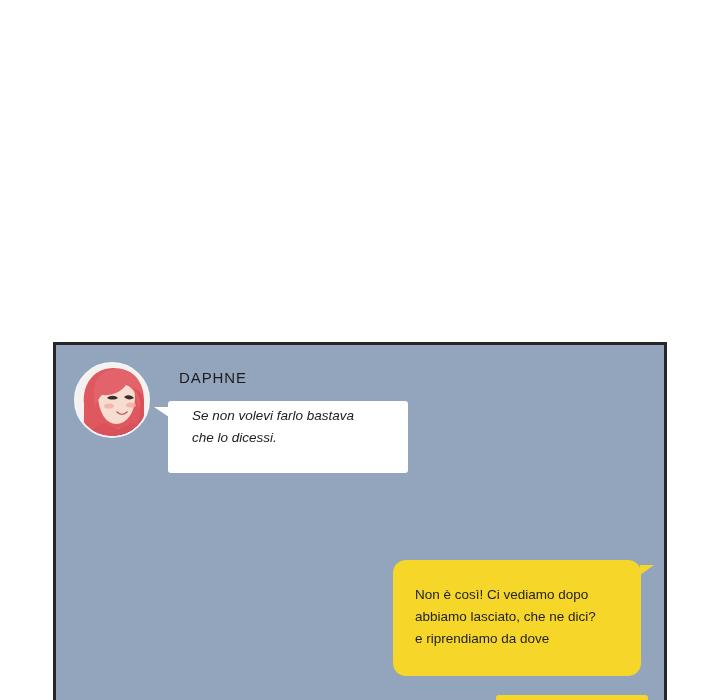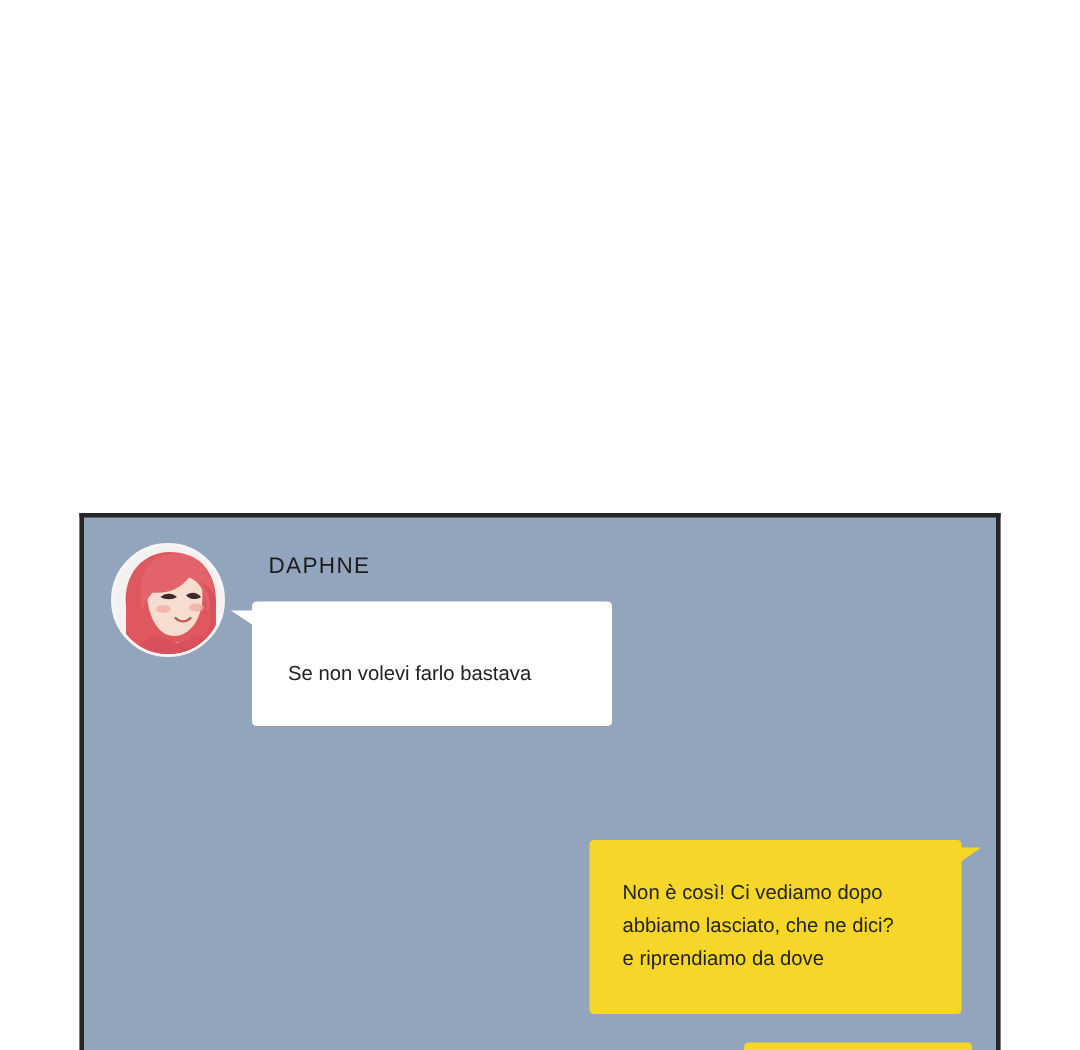--- a/index.html
+++ b/index.html
@@ -62,43 +62,44 @@
     font-weight: 400;
   }
   
   .bubble-in {
     position: absolute;
     left: 112px;
     top: 56px;
     width: 240px;
     background: #ffffff;
     border-radius: 3px;
-    padding: 37px 20px 24px 24px;
+    padding: 4px 20px 24px 24px;
     box-sizing: border-box;
     color: #212121;
     font-size: 13.5px;
     line-height: 1.62;
+    font-style: italic;
   }
   .bubble-in .tail {
     position: absolute;
     left: -14px;
     top: 6px;
     width: 0;
     height: 0;
     border-top: 10px solid #ffffff;
     border-left: 15px solid transparent;
   }
   
   .bubble-out {
     position: absolute;
     left: 337px;
     top: 215px;
     width: 248px;
     background: #f5d629;
-    border-radius: 3px;
+    border-radius: 13px;
     padding: 24px 22px 26px 22px;
     box-sizing: border-box;
     color: #232323;
     font-size: 13.5px;
     line-height: 1.62;
   }
   .bubble-out .tail {
     position: absolute;
     right: -13px;
     top: 5px;
@@ -151,20 +152,21 @@
 
         <path d="M14 72 C16 64 24 60 30 59 C36 66 48 66 55 59 C62 61 68 65 69 72 Z" fill="#d9515a"></path>
       </svg>
     </div>
 
     <div class="sender-name">DAPHNE</div>
 
     <div class="bubble-in">
       <span class="tail"></span>
       <span class="bubble-line">Se non volevi farlo bastava</span>
+      <span class="bubble-line">che lo dicessi.</span>
     </div>
 
     <div class="bubble-out">
       <span class="tail"></span>
       <span class="bubble-line">Non è così! Ci vediamo dopo</span>
       <span class="bubble-line">abbiamo lasciato, che ne dici?</span>
       <span class="bubble-line">e riprendiamo da dove</span>
     </div>
 
     <div class="bubble-out-partial"></div>

